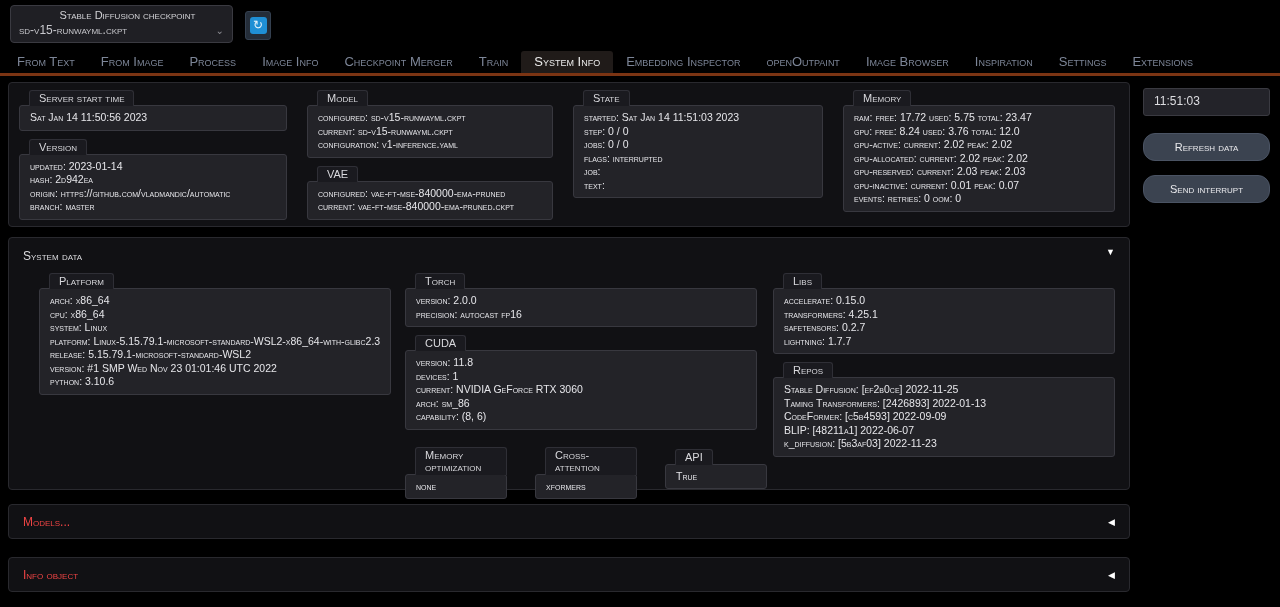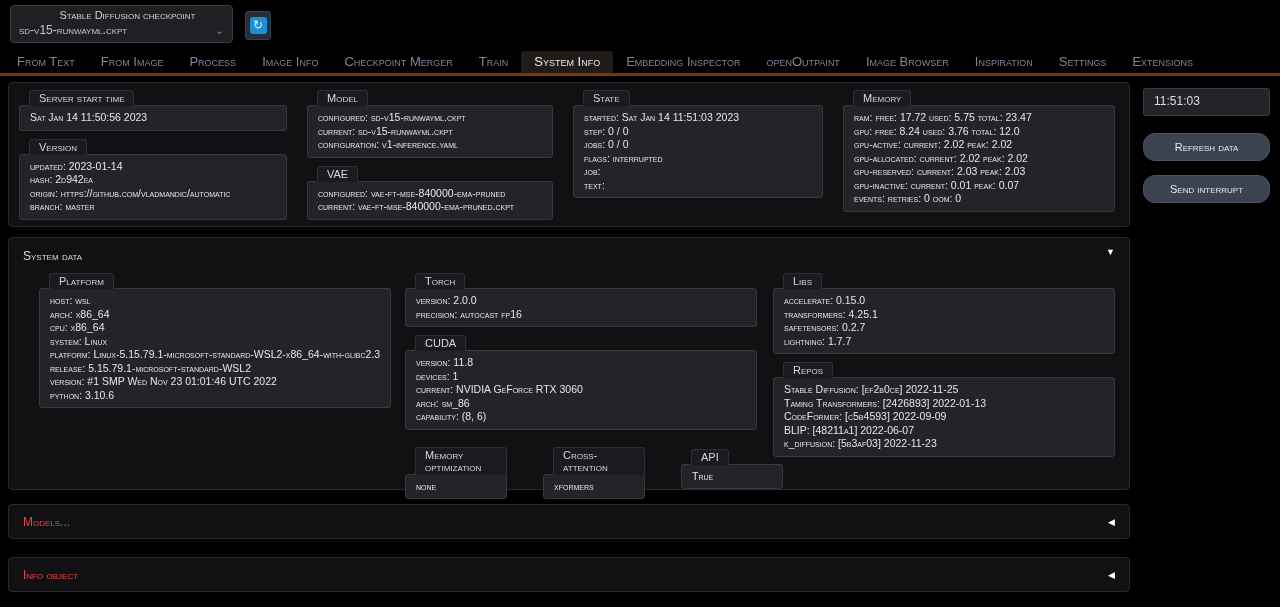--- a/index.html
+++ b/index.html
@@ -56,21 +56,21 @@
   }
   .group-box .line { white-space: nowrap; overflow: hidden; }
   
   .sysdata { margin-top: 10px; padding: 8px 14px 14px; position: relative; height: 253px; }
   .sd-title { font-size: 12px; color: #dcdcdf; }
   .caret { position: absolute; top: 9px; right: 14px; font-size: 9px; color: #fff; cursor: pointer; font-variant: normal; }
   .sd-body { display: flex; margin-top: 6px; }
   .sd-colA { width: 352px; margin-left: 16px; }
   .sd-colB { width: 352px; margin-left: 14px; }
   .sd-colC { width: 346px; margin-left: 16px; }
-  .opt-row { display: flex; gap: 36px; margin-top: 16px; }
+  .opt-row { display: flex; gap: 28px; margin-top: 16px; }
   .opt-row .group-box { width: 102px; white-space: nowrap; }
   
   .accordion {
     height: 35px; display: flex; align-items: center; justify-content: space-between;
     padding: 0 14px; cursor: pointer;
   }
   .accordion.models { margin-top: 14px; }
   .accordion.info { margin-top: 18px; }
   .accordion-label { font-size: 12px; color: #ef4444; }
   .accordion .acc-caret { font-size: 9px; color: #fff; font-variant: normal; }
@@ -186,21 +186,20 @@
     </div>
 
     <div class="panel sysdata">
       <span class="sd-title">System data</span>
       <span class="caret">▼</span>
       <div class="sd-body">
         <div class="sd-colA">
           <div class="group">
             <span class="group-header">Platform</span>
             <div class="group-box">
-                <div class="line">host: wsl</div>
                 <div class="line">arch: x86_64</div>
                 <div class="line">cpu: x86_64</div>
                 <div class="line">system: Linux</div>
                 <div class="line">platform: Linux-5.15.79.1-microsoft-standard-WSL2-x86_64-with-glibc2.35</div>
                 <div class="line">release: 5.15.79.1-microsoft-standard-WSL2</div>
                 <div class="line">version: #1 SMP Wed Nov 23 01:01:46 UTC 2022</div>
                 <div class="line">python: 3.10.6</div>
               </div>
           </div>
         </div>

